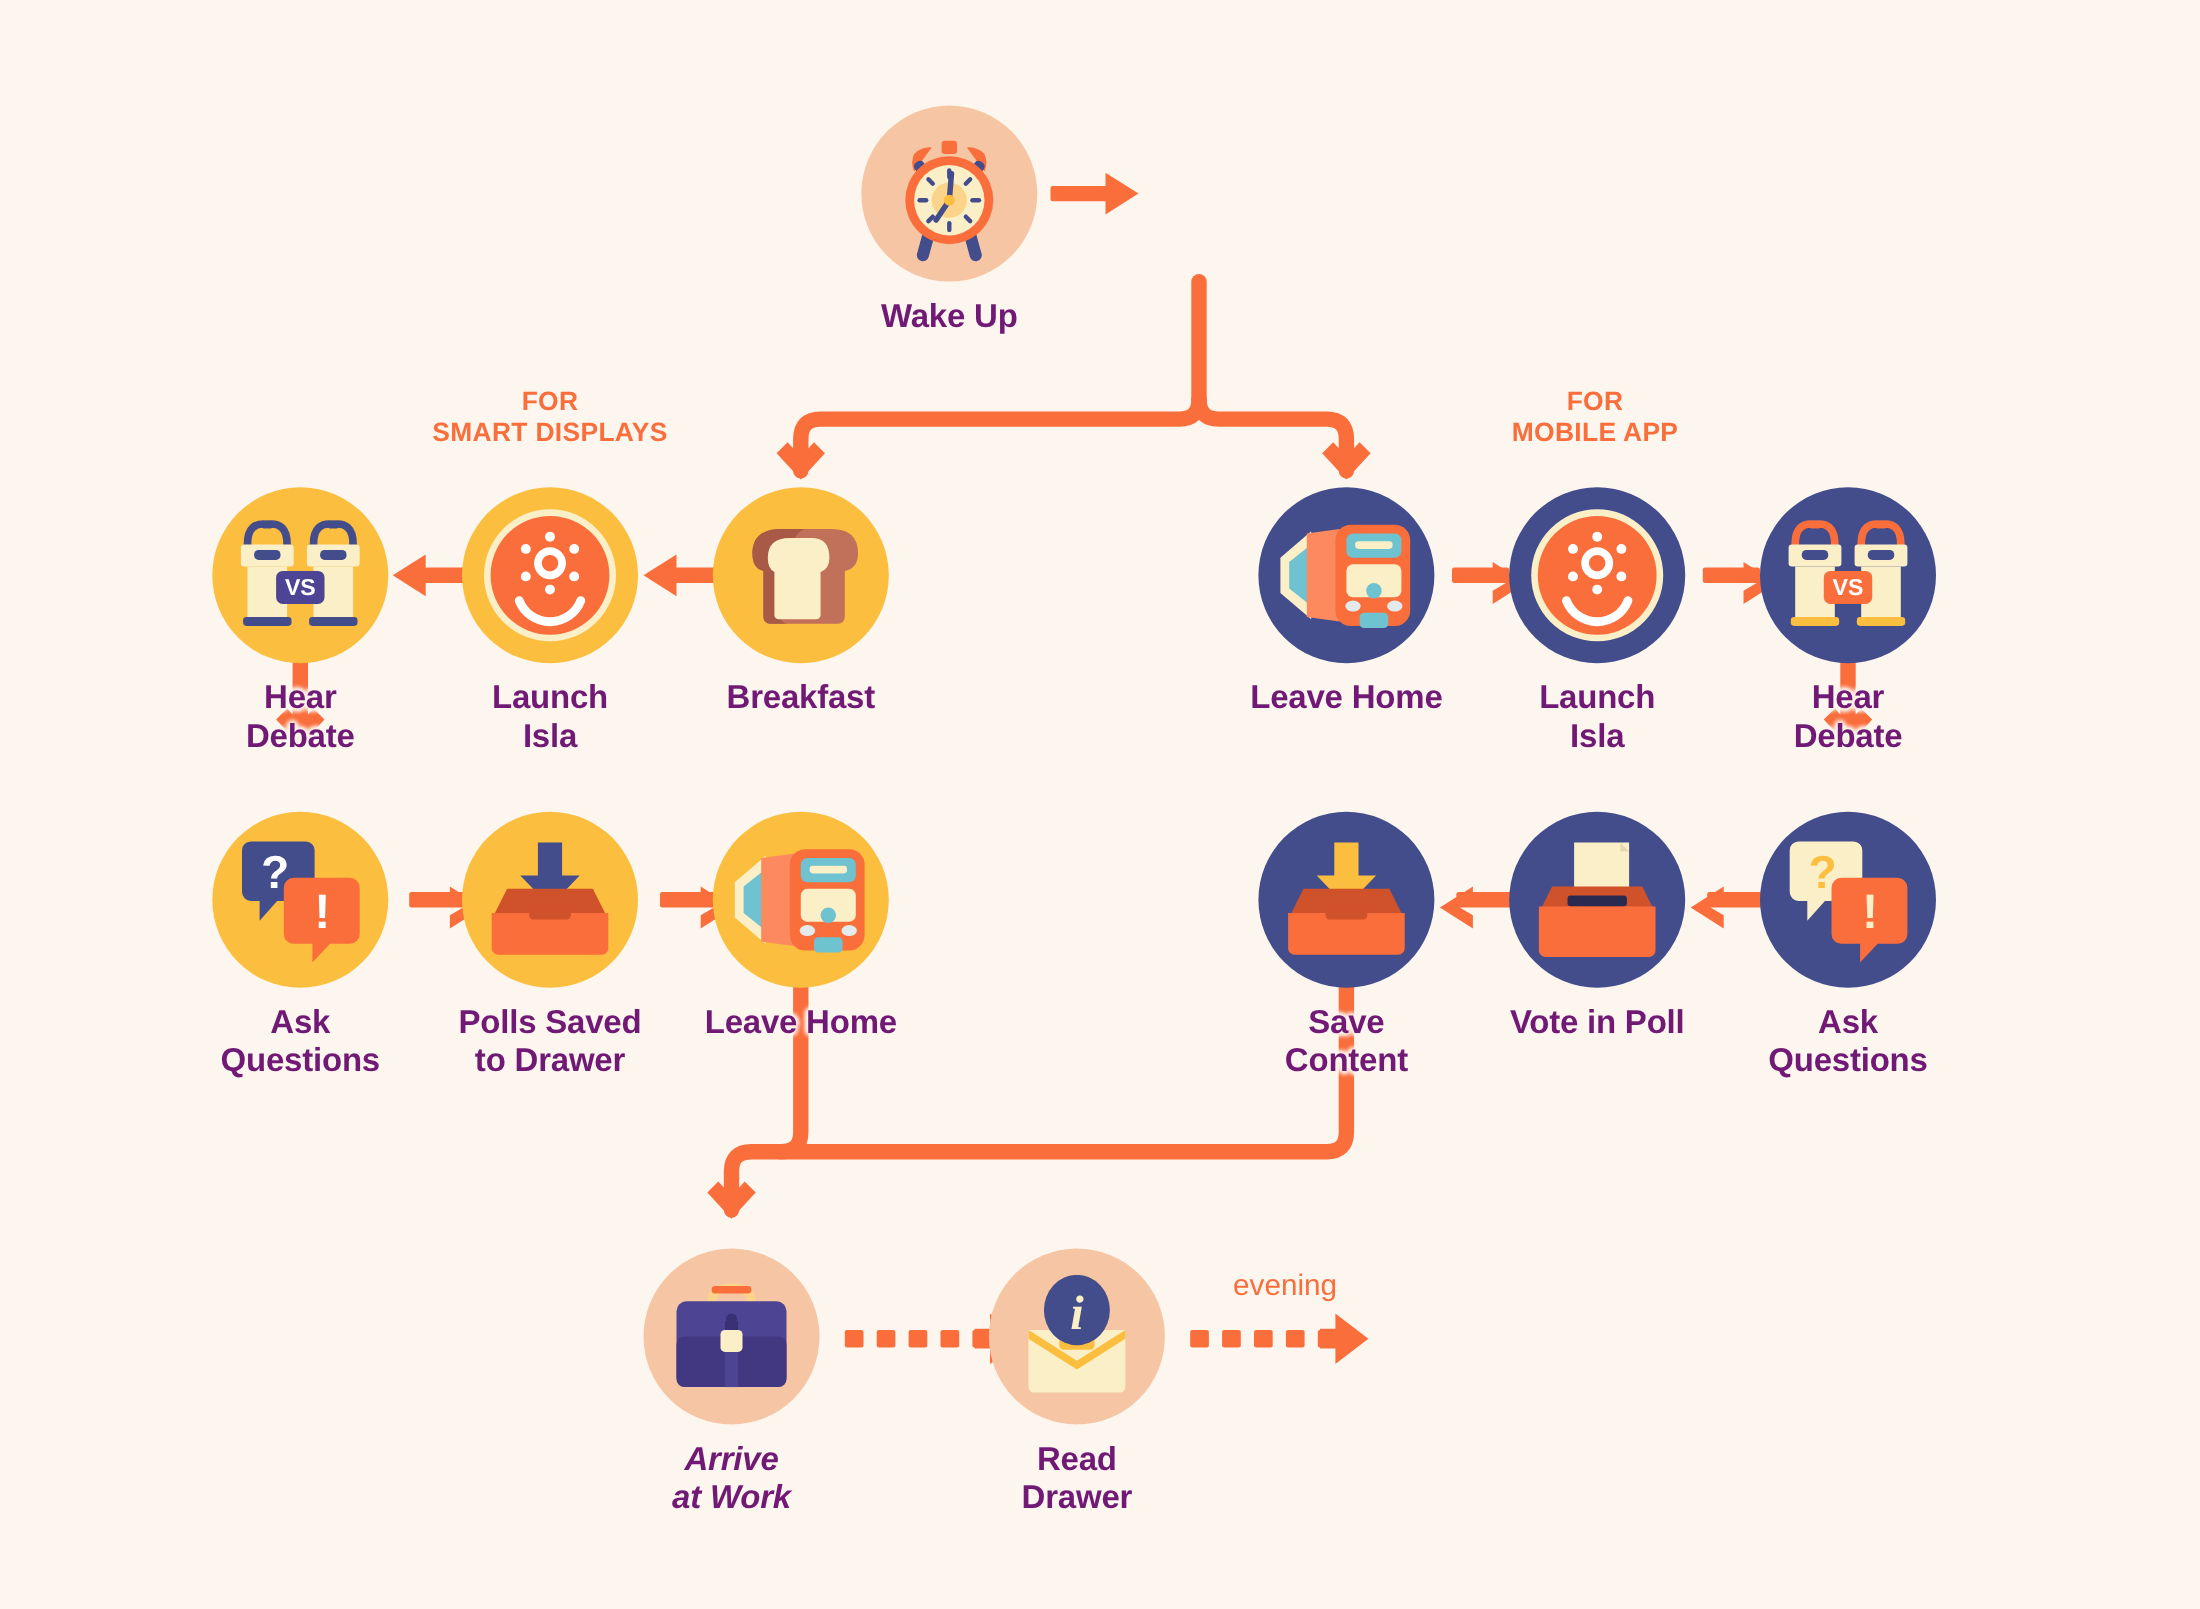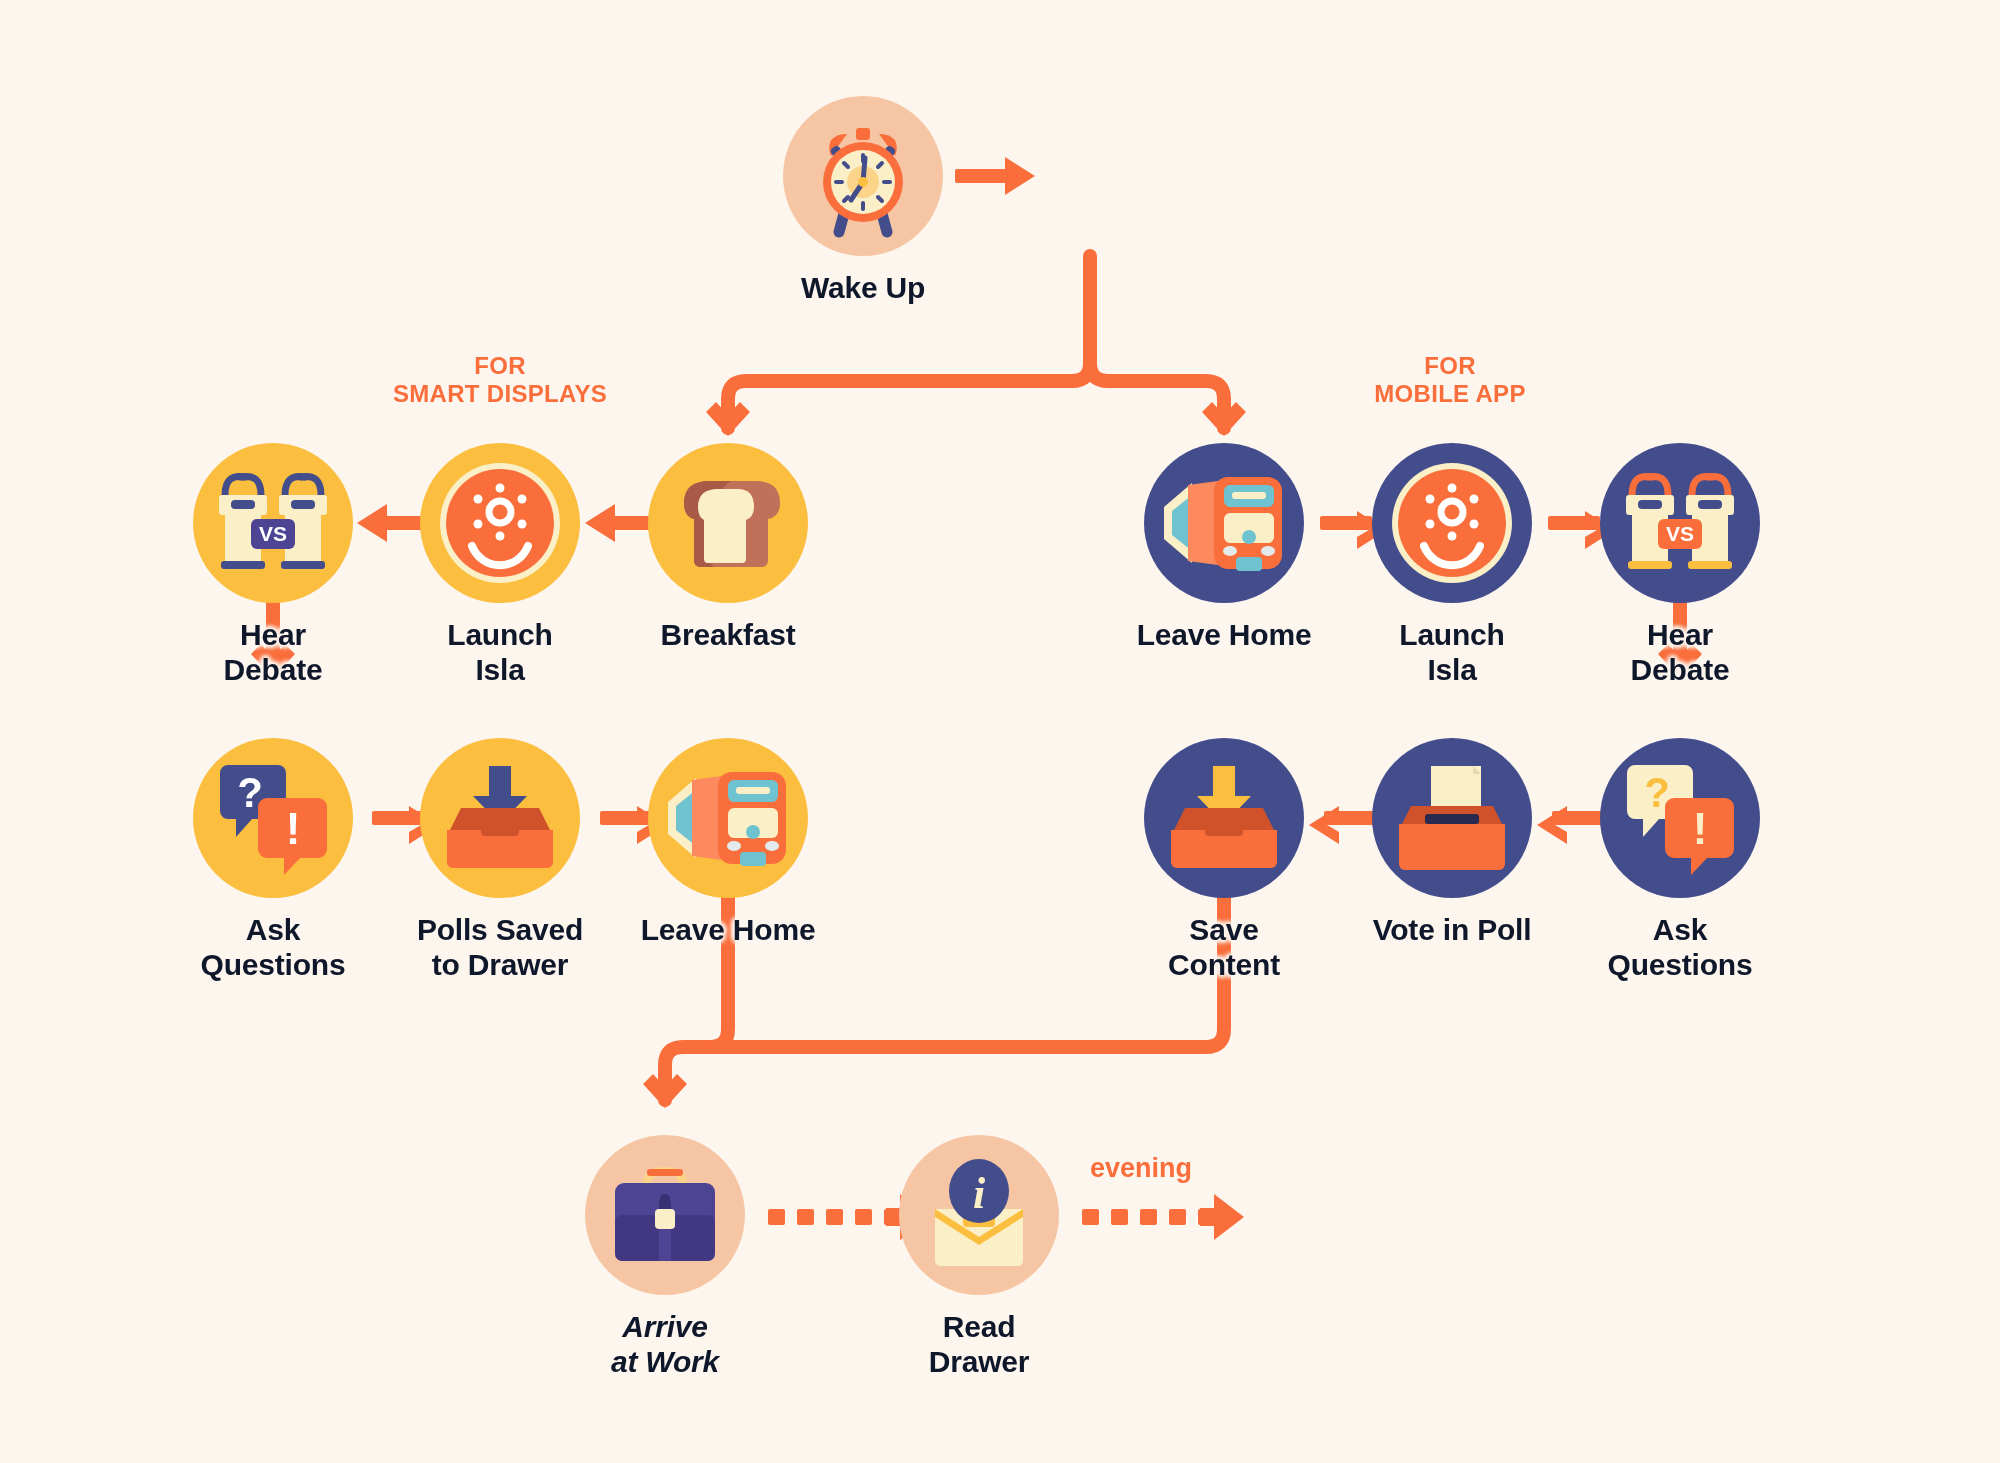--- a/index.html
+++ b/index.html
@@ -19,39 +19,40 @@
     width:160px;height:160px;border-radius:50%;
     margin:0 auto;position:relative;
     display:flex;align-items:center;justify-content:center;
   }
   .disc.peach{background:#F6C6A4;}
   .disc.amber{background:#FBBE3E;}
   .disc.navy {background:#434D8C;}
   .disc svg{display:block;}
   .caption{
     margin-top:14px;
-    color:#0f172a;
+    color:#701a75;
     font-size:30px;font-weight:700;line-height:1.17;
     letter-spacing:-0.2px;
     position:relative;z-index:5;
     text-shadow:
       0 0 6px #FDF6EF,0 0 6px #FDF6EF,0 0 6px #FDF6EF,
       2px 0 4px #FDF6EF,-2px 0 4px #FDF6EF,0 2px 4px #FDF6EF,0 -2px 4px #FDF6EF;
   }
 
   
   .section-head{
     position:absolute;width:380px;margin-left:-190px;text-align:center;
     color:#FA6E3C;font-size:24px;font-weight:700;line-height:1.18;
     letter-spacing:0.3px;
   }
   
   .edge-label{
-    position:absolute;color:#FA6E3C;font-size:27px;font-weight:700;
+    position:absolute;color:#FA6E3C;font-size:27px;font-weight:400;
     white-space:nowrap;
+    margin-left:31px;
   }
 </style>
 </head>
 <body>
 
 <div id="stage">
 
   <svg class="svg-layer" viewBox="0 0 2000 1463">
     <defs>
       <g id="arrowR">

